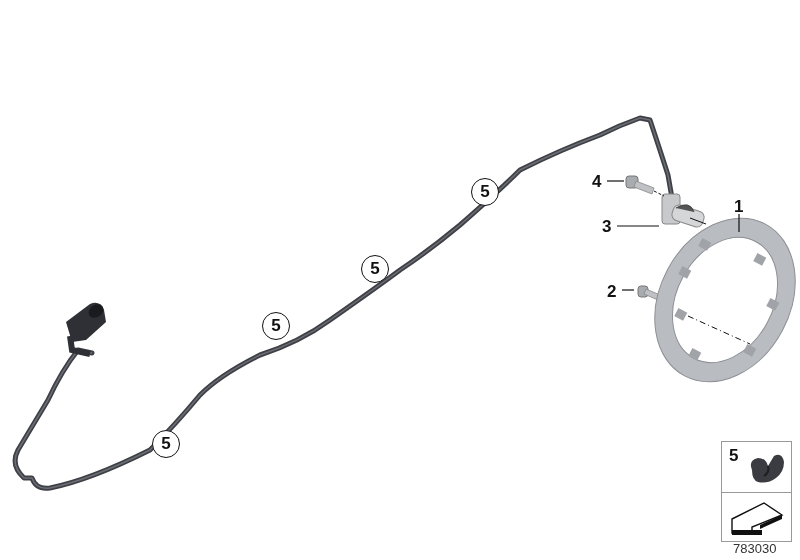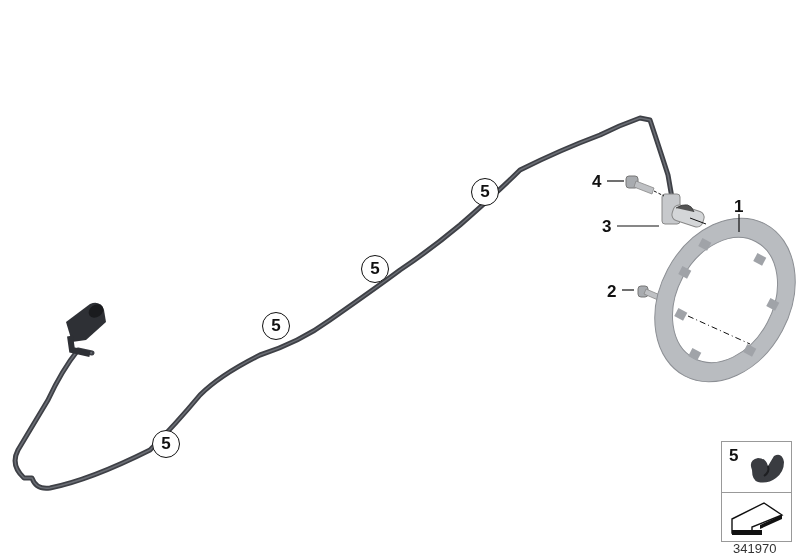--- a/index.html
+++ b/index.html
@@ -93,14 +93,14 @@
       </svg>
     </div>
     <div class="legend-cell" style="top:51px;height:48px;">
       <svg style="position:absolute;left:4px;top:4px;" width="62" height="40">
         <path d="M 6 22 L 38 6 L 56 18 L 26 30 L 26 36 L 6 36 Z" fill="#fff" stroke="#111" stroke-width="1.4"></path>
         <rect x="6" y="33" width="30" height="5" fill="#111"></rect>
         <path d="M 34 28 L 56 18 L 56 22 L 34 32 Z" fill="#111"></path>
       </svg>
     </div>
   </div>
-  <span class="diagram-id">341970</span>
+  <span class="diagram-id">783030</span>
 </div>
 
 </body></html>

